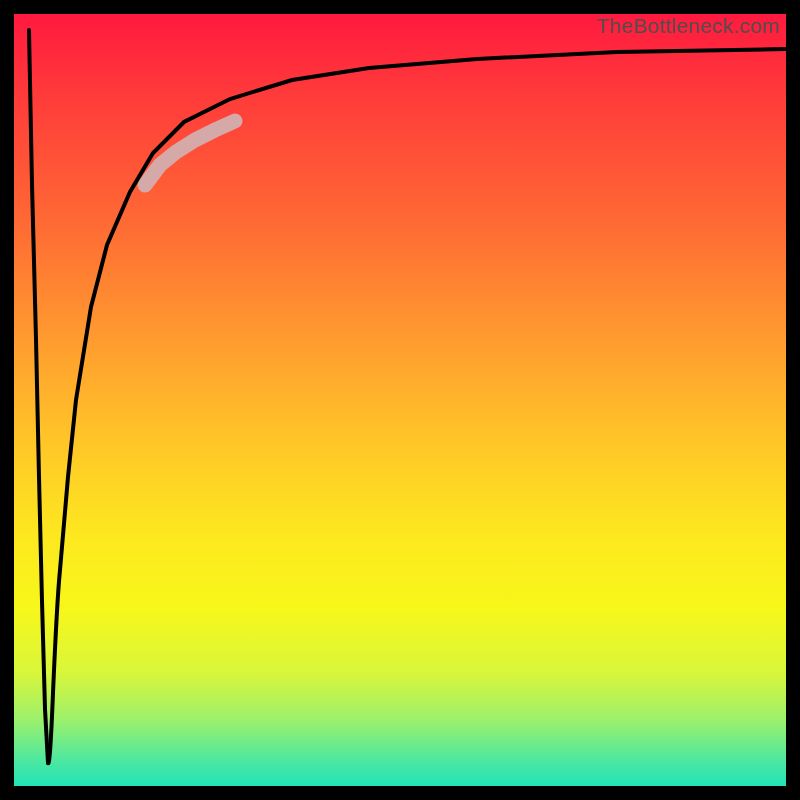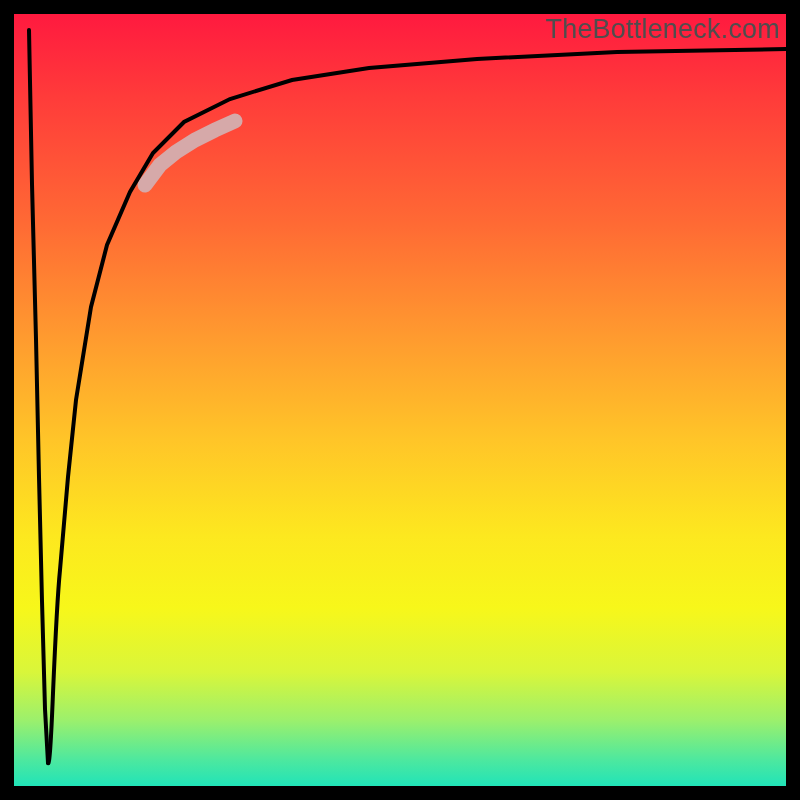--- a/index.html
+++ b/index.html
@@ -46,21 +46,21 @@
   .curve {
     position: absolute;
     left: 0; top: 0;
   }
 
   .watermark {
     position: absolute;
     top: 14px;
     right: 20px;
     color: #4e4e4e;
-    font-size: 27px;
+    font-size: 21px;
     letter-spacing: 0.2px;
     font-weight: 400;
   }
 </style>
 </head>
 <body>
 
 <div class="stage">
 
   <div class="gradient"></div>

